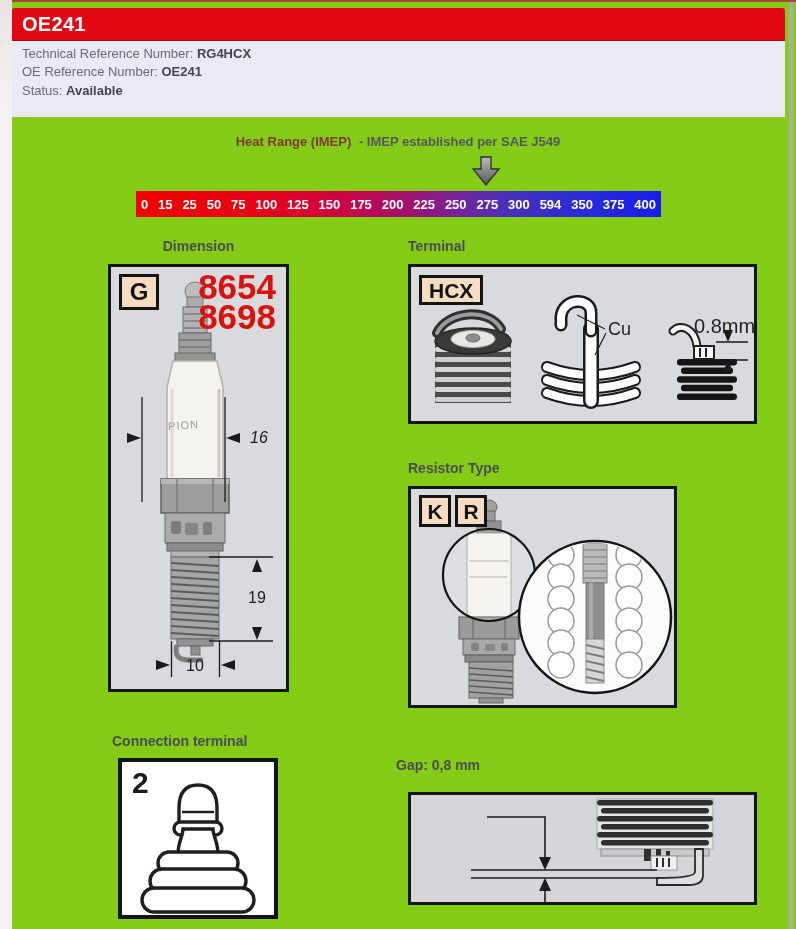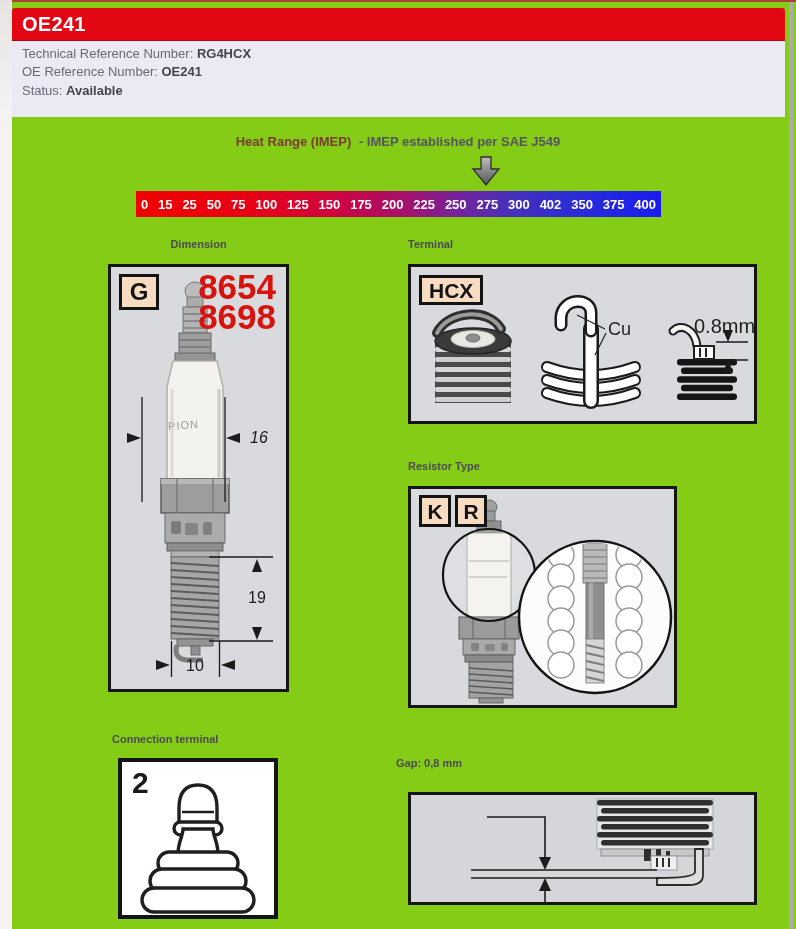--- a/index.html
+++ b/index.html
@@ -36,21 +36,21 @@
   .heat-title .t-main { color:#7c3a34; }
   .heat-title .t-suffix { color:#55545f; margin-left:4px; }
   .heat-arrow { left:471px; top:156px; width:30px; height:31px; }
   .scale-bar { left:136px; top:191px; width:525px; height:26px;
     display:flex; align-items:center; justify-content:space-around;
     background:linear-gradient(90deg,#f10000 0%,#e70016 22%,#cf0240 38%,#a21270 52%,
       #6c26a2 63%,#4530bc 72%,#2a2cd8 84%,#1a1cf0 100%); }
   .scale-bar span { color:#ffffff; font-size:13px; font-weight:bold; }
 
   
-  .heading { font-size:11px; font-weight:bold; color:#4c4b52; }
+  .heading { font-size:14px; font-weight:bold; color:#4c4b52; }
 
   
   .gbox { border:3px solid #151515; background:#d8dade; }
   .box-dimension  { left:108px; top:264px; width:181px; height:428px; }
   .box-terminal   { left:408px; top:264px; width:349px; height:160px; }
   .box-resistor   { left:408px; top:486px; width:269px; height:222px; }
   .box-connection { left:118px; top:758px; width:160px; height:161px;
     border:4px solid #141414; background:#ffffff; }
   .box-gap        { left:408px; top:792px; width:349px; height:113px; background:#d4d6d9; }
 
@@ -124,21 +124,21 @@
     <span>75</span>
     <span>100</span>
     <span>125</span>
     <span>150</span>
     <span>175</span>
     <span>200</span>
     <span>225</span>
     <span>250</span>
     <span>275</span>
     <span>300</span>
-    <span>402</span>
+    <span>594</span>
     <span>350</span>
     <span>375</span>
     <span>400</span>
   </div>
 
   <div class="abs heading" style="left:108px;top:238px;width:181px;text-align:center;">Dimension</div>
   <div class="abs heading" style="left:408px;top:238px;">Terminal</div>
   <div class="abs heading" style="left:408px;top:460px;">Resistor Type</div>
   <div class="abs heading" style="left:112px;top:733px;width:181px;">Connection terminal</div>
   <div class="abs heading" style="left:396px;top:757px;">Gap: 0,8 mm</div>

